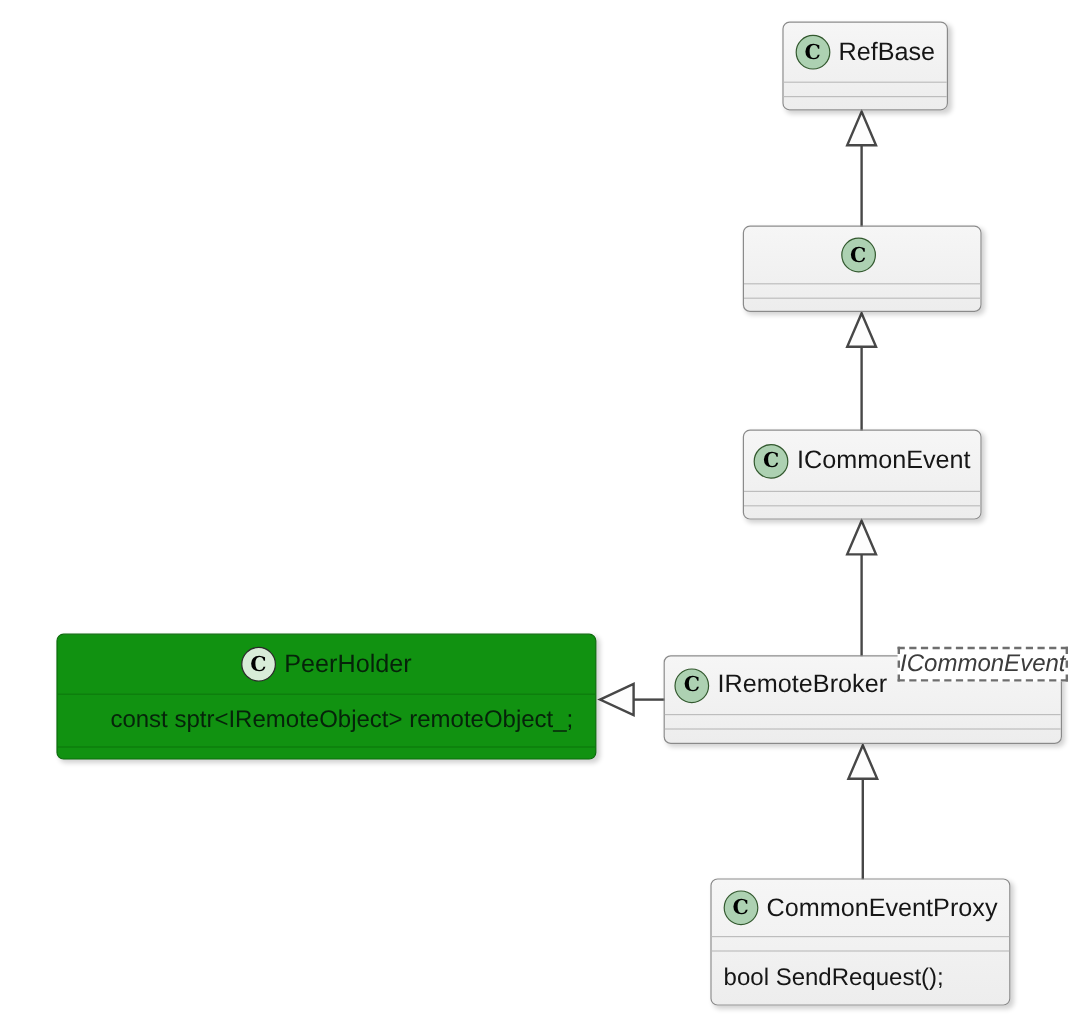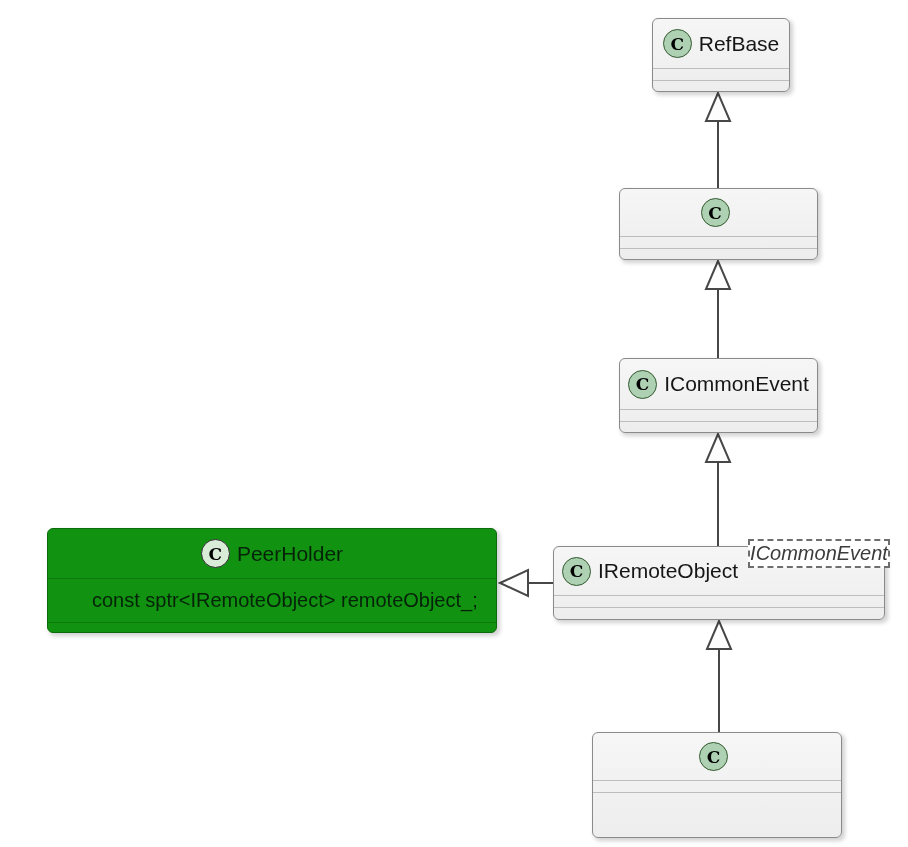--- a/index.html
+++ b/index.html
@@ -132,21 +132,21 @@
       <span class="ccircle">C</span>
       <span>ICommonEvent</span>
     </div>
     <div class="compartment with-sep" style="height:12px;"></div>
     <div class="compartment" style="flex:1;"></div>
   </div>
 
   <div class="uml-box" style="left:553px; top:546px; width:332px; height:74px;">
     <div class="uml-title" style="height:48px; justify-content:flex-start; padding-left:8px;">
       <span class="ccircle">C</span>
-      <span>IRemoteObject</span>
+      <span>IRemoteBroker</span>
     </div>
     <div class="compartment with-sep" style="height:12px;"></div>
     <div class="compartment" style="flex:1;"></div>
   </div>
 
   <div class="generic-tag" style="left:748px; top:539px; width:142px; height:29px;">
       <span>ICommonEvent</span>
     </div>
 
   <div class="uml-box green" style="left:47px; top:528px; width:450px; height:105px;">
@@ -156,17 +156,21 @@
     </div>
     <div class="compartment with-sep" style="height:44px;">
       <span>const sptr&lt;IRemoteObject&gt; remoteObject_;</span>
     </div>
     <div class="compartment" style="flex:1;"></div>
   </div>
 
   <div class="uml-box" style="left:592px; top:732px; width:250px; height:106px;">
     <div class="uml-title" style="height:47px;">
       <span class="ccircle">C</span>
+      <span>CommonEventProxy</span>
     </div>
     <div class="compartment with-sep" style="height:12px;"></div>
+    <div class="compartment" style="flex:1;">
+      <span>bool SendRequest();</span>
+    </div>
   </div>
 
 </div>
 
 </body></html>

